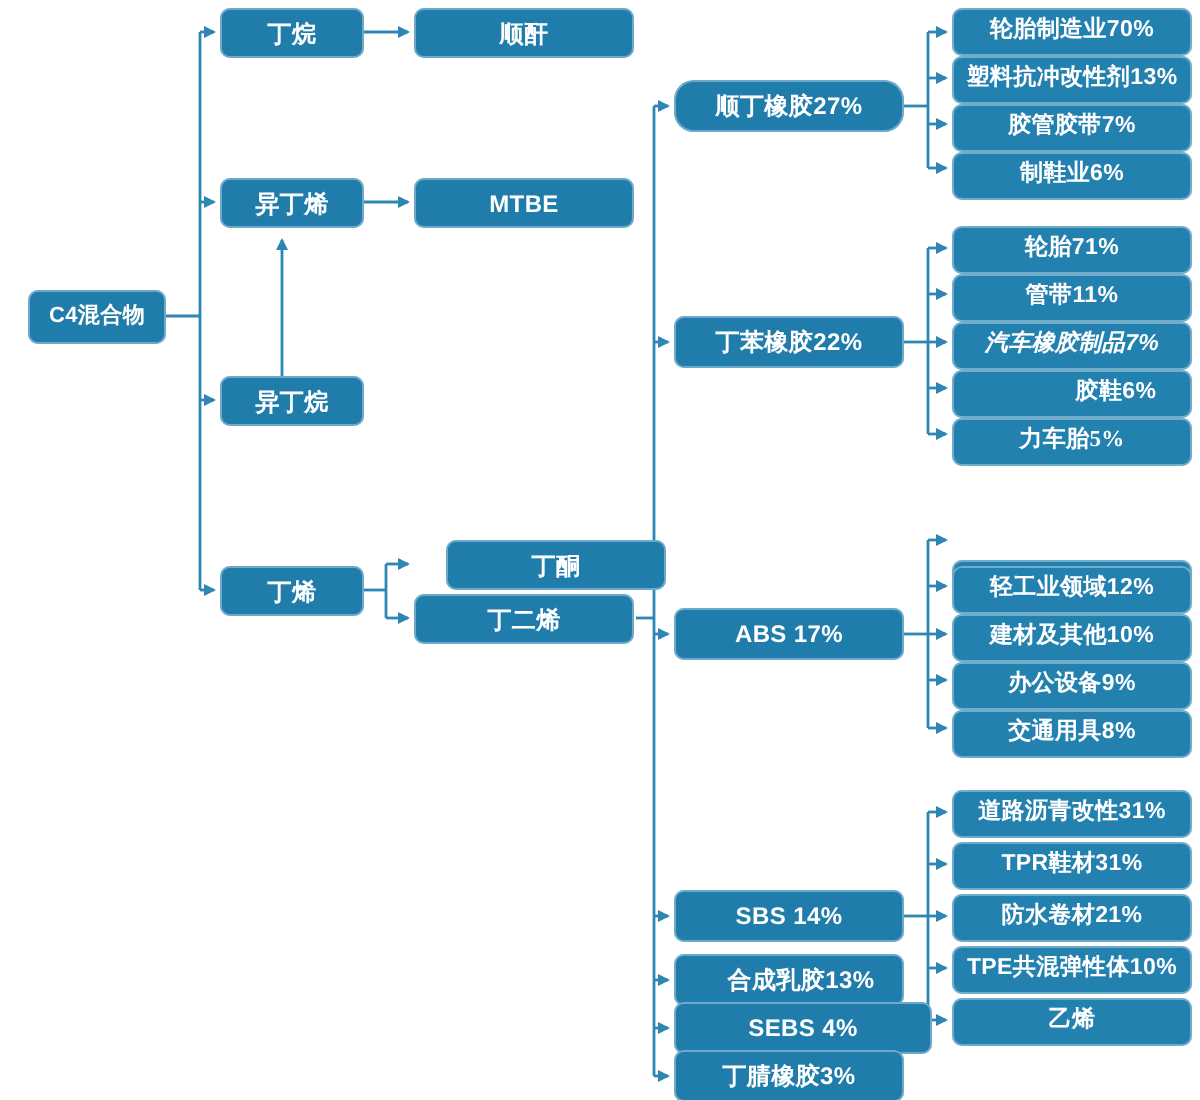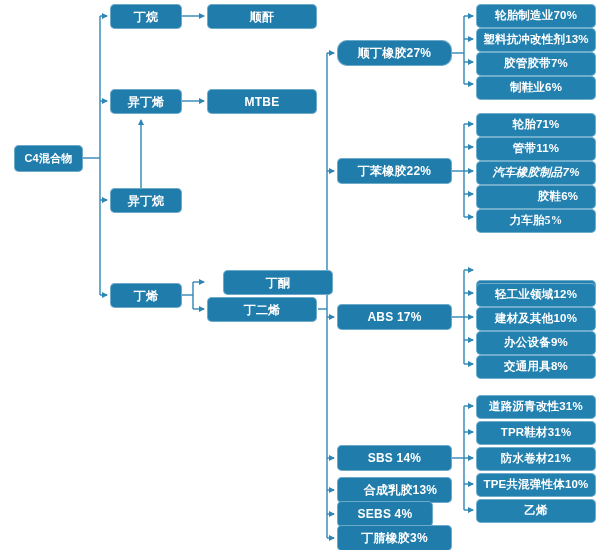--- a/index.html
+++ b/index.html
@@ -119,21 +119,21 @@
   <div class="node lvl2" style="left:207px;top:4px;width:110px;height:25px;">顺酐</div>
   <div class="node lvl2" style="left:207px;top:89px;width:110px;height:25px;">MTBE</div>
   <div class="node lvl2" style="left:207px;top:270px;width:110px;height:25px;margin-left:16px;">丁酮</div>
   <div class="node lvl2" style="left:207px;top:297px;width:110px;height:25px;">丁二烯</div>
 
   <div class="node lvl3" style="left:337px;top:40px;width:115px;height:26px;border-radius:10px;">顺丁橡胶27%</div>
   <div class="node lvl3" style="left:337px;top:158px;width:115px;height:26px;">丁苯橡胶22%</div>
   <div class="node lvl3" style="left:337px;top:304px;width:115px;height:26px;">ABS 17%</div>
   <div class="node lvl3" style="left:337px;top:445px;width:115px;height:26px;">SBS 14%</div>
   <div class="node lvl3" style="left:337px;top:477px;width:115px;height:26px;padding-left:12px;">合成乳胶13%</div>
-  <div class="node lvl3" style="left:337px;top:501px;width:96px;height:26px;">SEBS 4%</div>
+  <div class="node lvl3" style="left:337px;top:501px;width:129px;height:26px;">SEBS 4%</div>
   <div class="node lvl3" style="left:337px;top:525px;width:115px;height:26px;">丁腈橡胶3%</div>
 
   <div class="node lvl4" style="left:476px;top:4px;width:120px;height:24px;">轮胎制造业70%</div>
   <div class="node lvl4" style="left:476px;top:28px;width:120px;height:24px;">塑料抗冲改性剂13%</div>
   <div class="node lvl4" style="left:476px;top:52px;width:120px;height:24px;">胶管胶带7%</div>
   <div class="node lvl4" style="left:476px;top:76px;width:120px;height:24px;">制鞋业6%</div>
 
   <div class="node lvl4" style="left:476px;top:113px;width:120px;height:24px;">轮胎71%</div>
   <div class="node lvl4" style="left:476px;top:137px;width:120px;height:24px;">管带11%</div>
   <div class="node lvl4" style="left:476px;top:161px;width:120px;height:24px;font-style:italic;">汽车橡胶制品7%</div>

